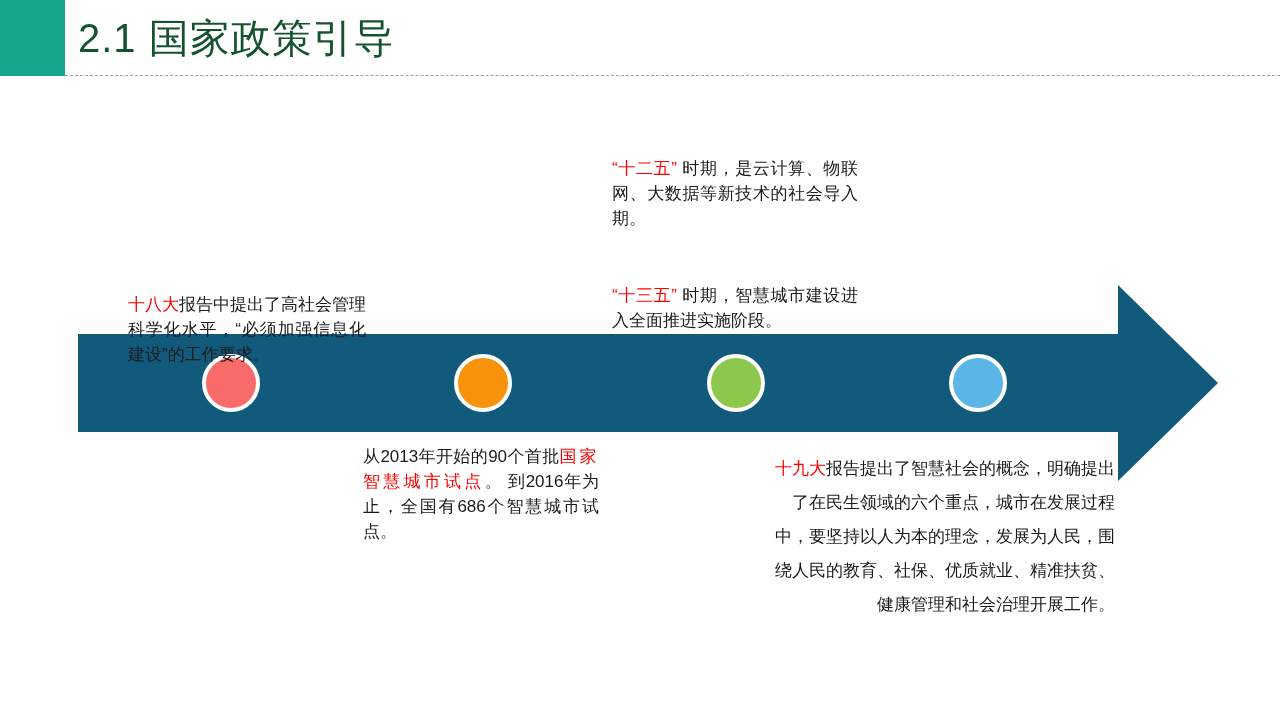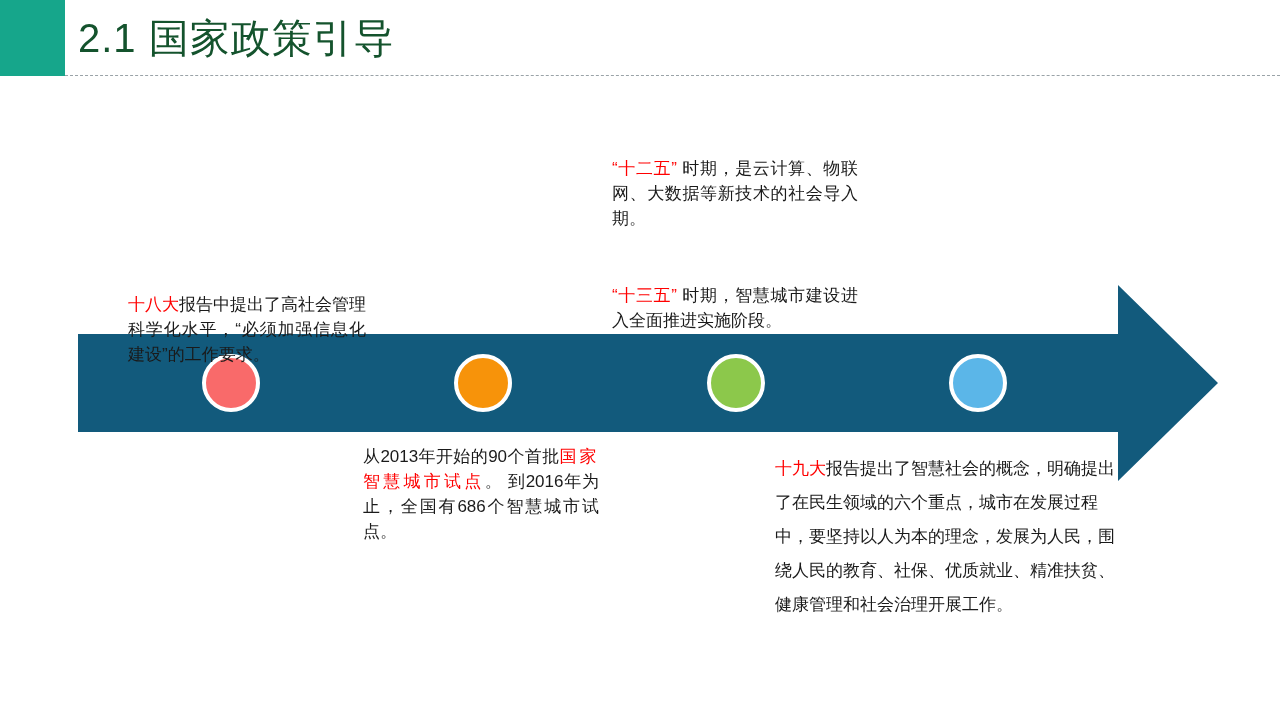--- a/index.html
+++ b/index.html
@@ -112,21 +112,21 @@
     left: 612px;
     top: 255px;
     width: 246px;
     margin-top: 28px;
   }
   #callout-5 {
     left: 775px;
     top: 452px;
     width: 340px;
     line-height: 34px;
-    text-align: left;
+    text-align: right;
   }
 </style>
 </head>
 <body>
 
 <div id="slide-header">
   <div id="header-accent-block" style="background: rgb(22, 166, 139);"></div>
   <div id="page-title">2.1  国家政策引导</div>
   <div id="header-divider"></div>
 </div>

